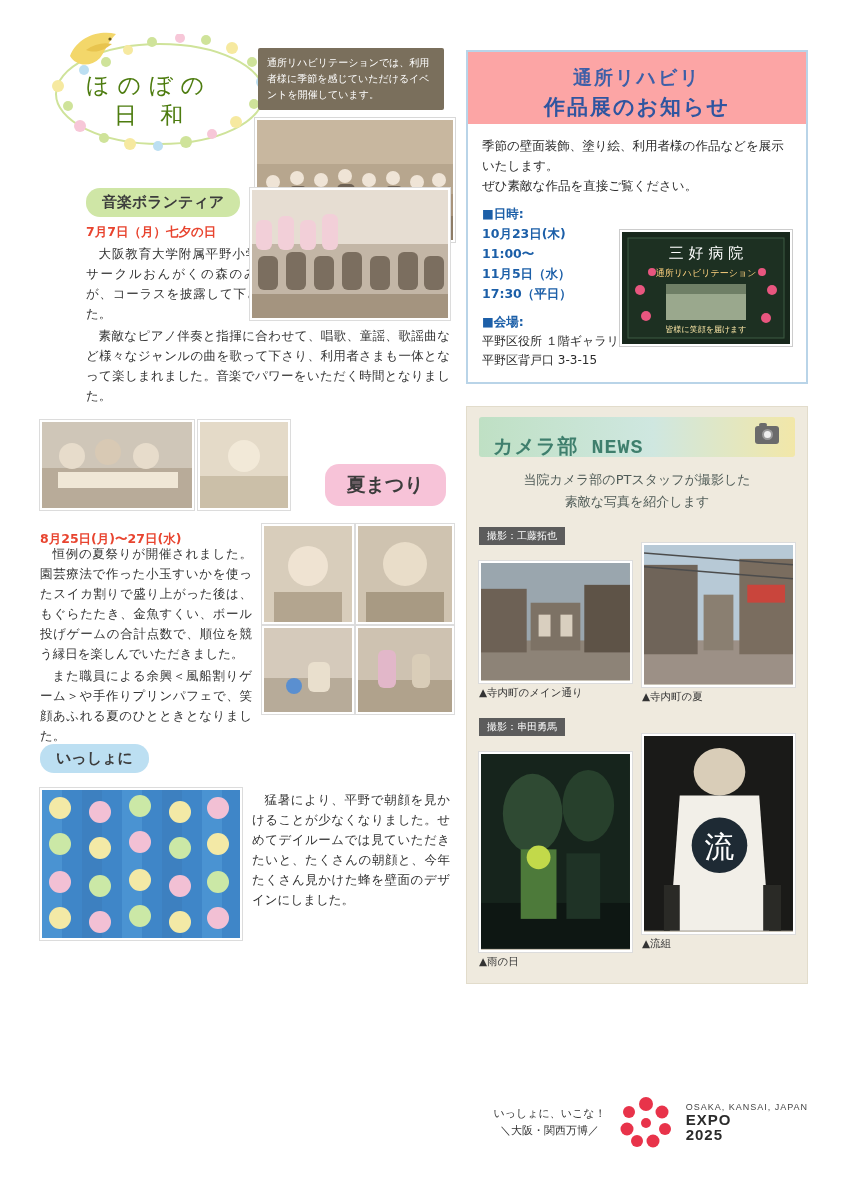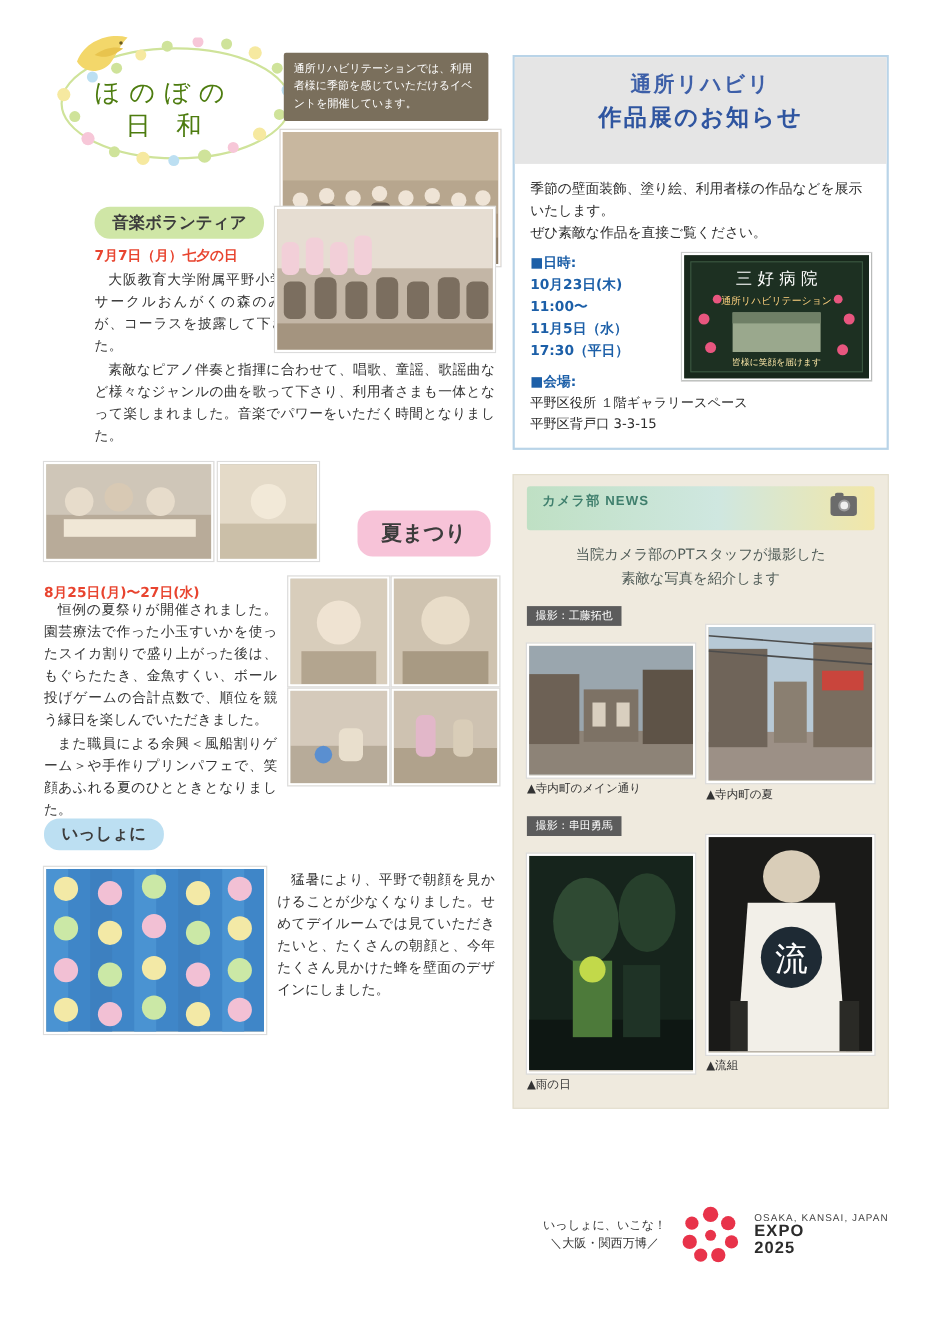--- a/index.html
+++ b/index.html
@@ -83,22 +83,22 @@
   
   .right-col{
     position:absolute;left:466px;top:50px;width:342px;
   }
   .notice-box{
     border:2px solid #b9d4e8;background:#fff;
     padding:0 0 12px;
     position:relative;
   }
   .notice-head{
-    background:#e5e5e5;
-    height:97px;
+    background:#fca5a5;
+    height:72px;
     position:relative;
   }
   .notice-title{
     position:absolute;left:0;right:0;top:10px;
     text-align:center;
     color:#3d5fa8;
     font-family:"DejaVu Sans",sans-serif;
     font-size:19px;
     font-weight:bold;
     letter-spacing:2px;
@@ -124,23 +124,23 @@
     background:#efeade;
     border:1px solid #e2dccb;
     padding:10px 12px 14px;
     position:relative;
   }
   .camera-head{
     background:linear-gradient(90deg,#bfe0c4,#cfe7e0 55%,#f2e7a8);
     height:40px;border-radius:3px;position:relative;
   }
   .camera-head-title{
-    position:absolute;left:14px;top:5px;
-    font-size:12px;color:#3f7f6d;font-weight:bold;
-    font-family:Liberation Sans, sans-serif;
+    position:absolute;left:14px;top:16px;
+    font-size:20px;color:#3f7f6d;font-weight:bold;
+    font-family:Liberation Mono, monospace;
     letter-spacing:1px;
   }
   .cam-icon{
     position:absolute;right:16px;top:9px;
     width:24px;height:18px;background:#6b6b6b;border-radius:3px;
   }
   .cam-icon:after{
     content:"";position:absolute;left:7px;top:3px;width:11px;height:11px;
     border-radius:50%;background:#efefef;border:2px solid #9a9a9a;box-sizing:border-box;
   }

